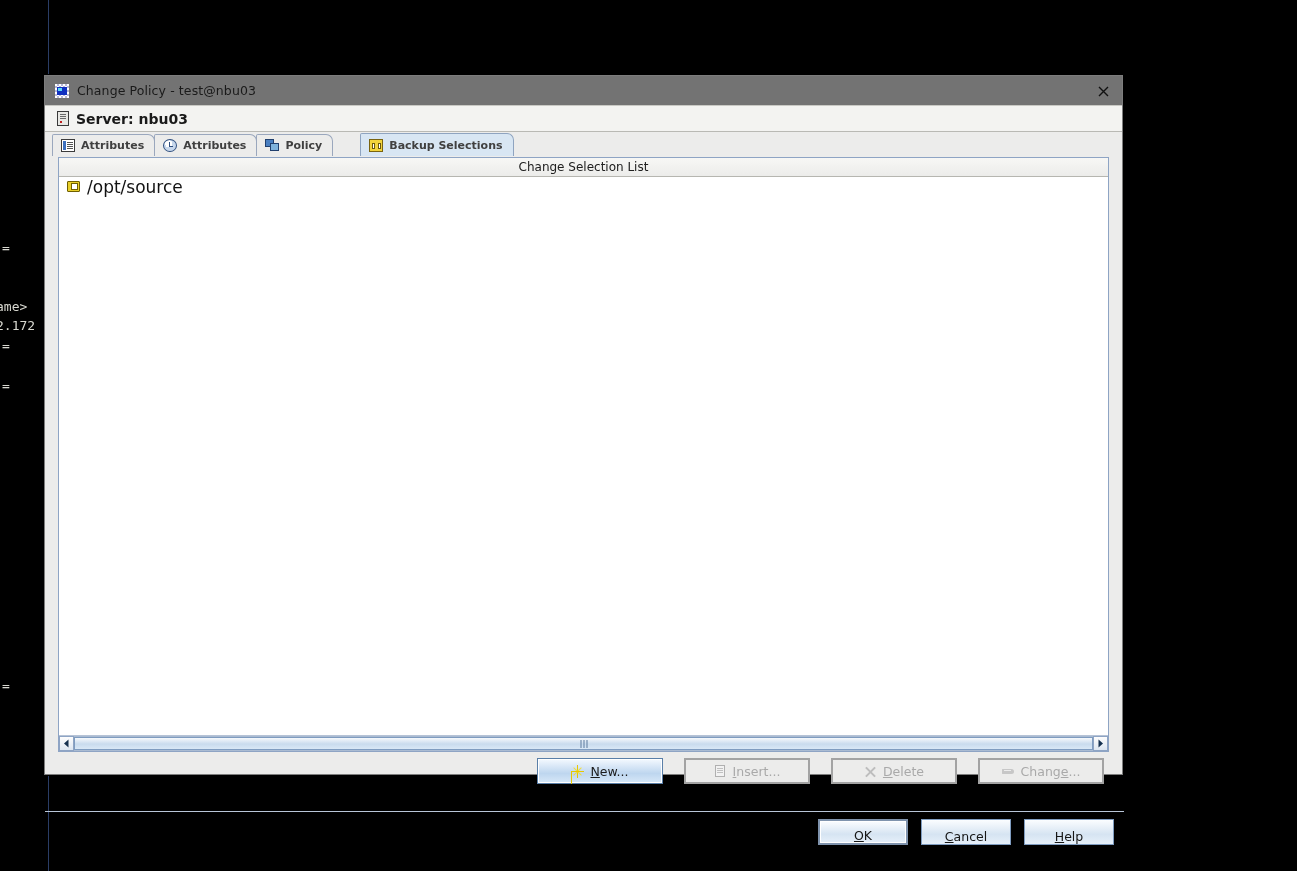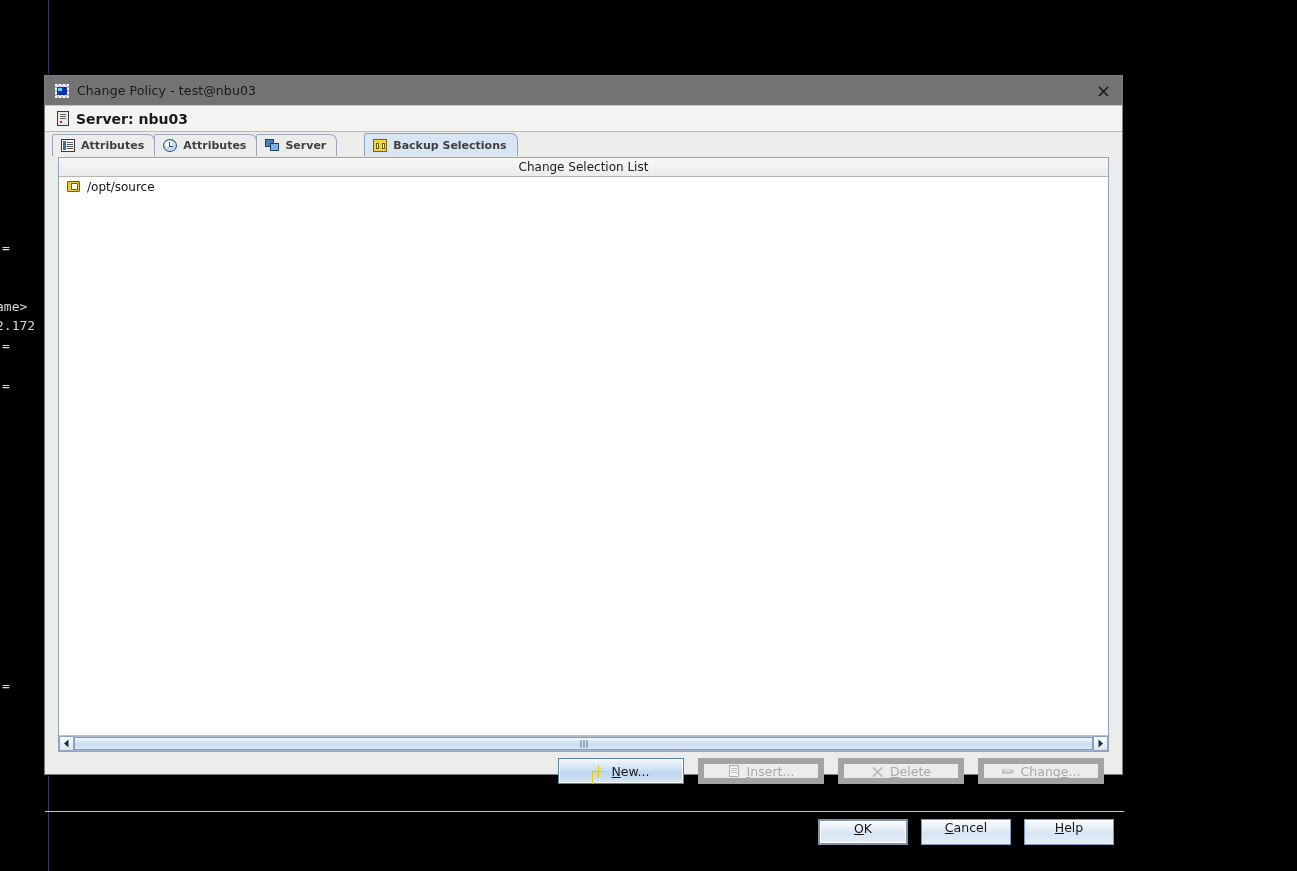--- a/index.html
+++ b/index.html
@@ -285,21 +285,21 @@
     height: 473px;
     background: #ffffff;
     overflow: hidden;
     position: relative;
   }
   .list-row {
     display: flex;
     align-items: center;
     height: 19px;
     padding-left: 8px;
-    font-size: 12px;
+    font-size: 17px;
     color: #121212;
     cursor: default;
   }
   .folder-icon {
     width: 14px; height: 13px;
     margin-right: 6px;
     position: relative;
     flex: 0 0 auto;
   }
   .folder-icon::before{
@@ -393,33 +393,33 @@
     min-width: 126px;
     display: flex;
     align-items: center;
     justify-content: center;
     gap: 6px;
     font-size: 12.5px;
     color: #1b1b1b;
     background: linear-gradient(#fcfcfc, #ececea);
     border: 1px solid #a0a0a0;
     box-sizing: border-box;
-    margin-left: 14px;
+    margin-left: 21px;
     cursor: pointer;
     white-space: nowrap;
   }
   .btn.primary {
     background: linear-gradient(#f4f9ff, #bed6ef 60%, #d7e8f8);
     border: 1px solid #5a7fa8;
     box-shadow: inset 0 0 0 1px #ffffff;
   }
   .btn.disabled {
     color: #a9a9a9;
     background: #ececeb;
-    border: 6px solid #a3a3a3;
+    border: 2px solid #a3a3a3;
     cursor: default;
   }
   .btn u { text-decoration: underline; }
 
   .bi { width: 13px; height: 13px; position: relative; flex: 0 0 auto; }
   
   .bi-new::before{
     content:"";
     position:absolute; left:6px; top:0;
     width:1px; height:13px;
@@ -499,21 +499,21 @@
     align-items: flex-start;
     justify-content: flex-end;
     padding-right: 10px;
     padding-top: 7px;
     box-sizing: border-box;
   }
   .fbtn {
     width: 90px;
     height: 26px;
     display: flex;
-    align-items: flex-start;
+    align-items: flex-end;
     justify-content: center;
     font-size: 12.5px;
     color: #161616;
     background: linear-gradient(#fbfdff, #d6e4f2 60%, #e6f0fa);
     border: 1px solid #7f9cc0;
     box-sizing: border-box;
     margin-left: 13px;
     cursor: pointer;
   }
   .fbtn.focused {
@@ -562,21 +562,21 @@
       <div class="tab">
         <span class="tab-icon ic-attr"></span>
         <span>Attributes</span>
       </div>
       <div class="tab">
         <span class="tab-icon ic-sched"></span>
         <span>Attributes</span>
       </div>
       <div class="tab">
         <span class="tab-icon ic-clients"></span>
-        <span>Server</span>
+        <span>Policy</span>
       </div>
       <div class="tab active">
         <span class="tab-icon ic-backup"></span>
         <span>Backup Selections</span>
       </div>
     </div>
 
     <div class="content">
       <div class="list-header">Change Selection List</div>
       <div class="list-body">

